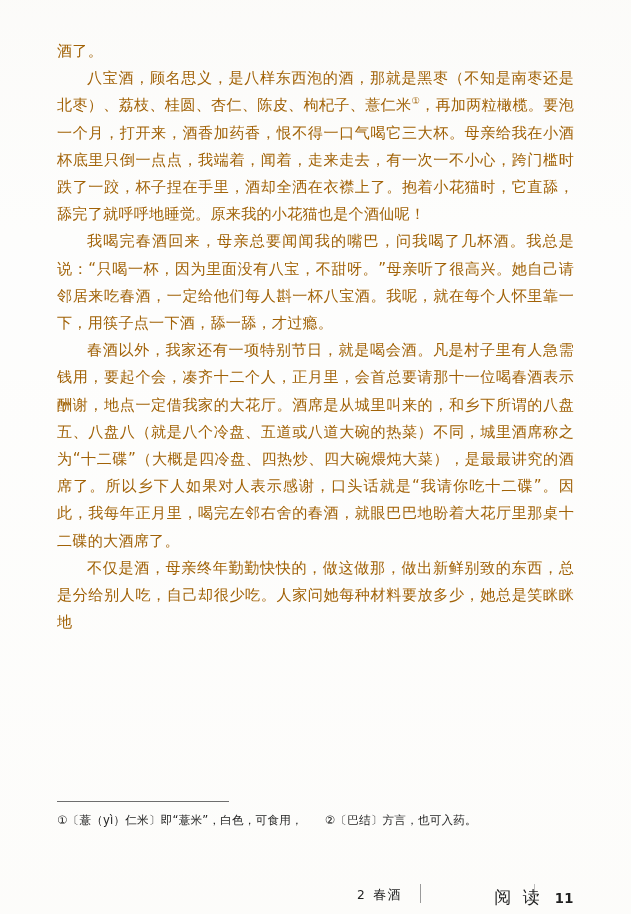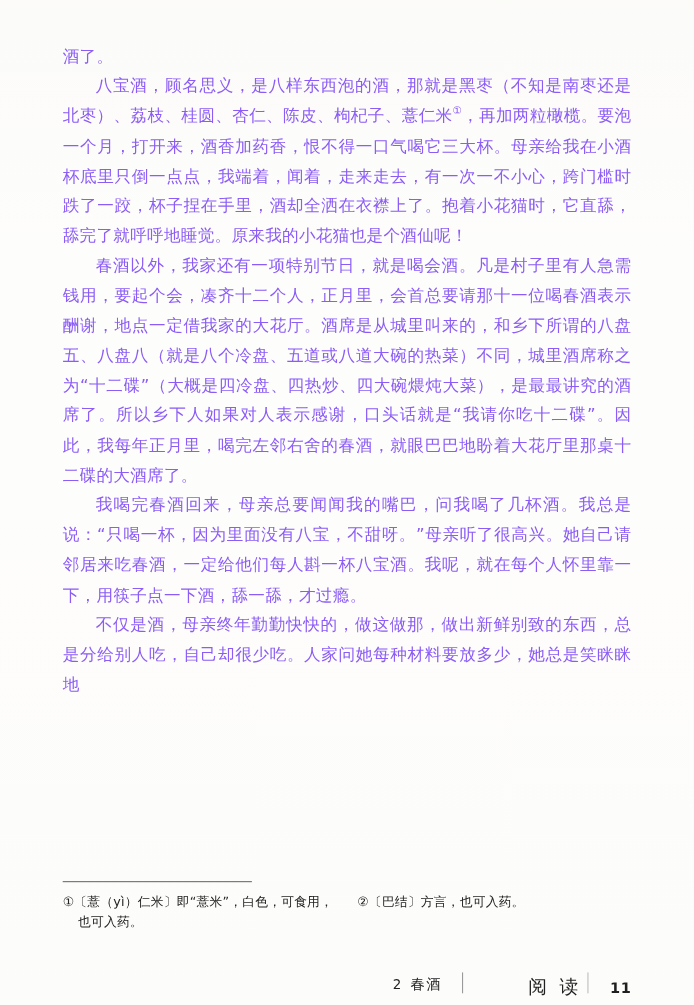--- a/index.html
+++ b/index.html
@@ -44,21 +44,21 @@
     width: 517px;
   }
 
   .para {
     margin: 0;
     font-size: 15.1px;
     line-height: 27.2px;
     text-align: justify;
     text-justify: inter-character;
     letter-spacing: 0.25px;
-    color: #8b5cf6;
+    color: #a16207;
     text-indent: 0;
   }
   .para.indent {
     text-indent: 30px;
   }
 
   .fn-ref {
     font-size: 9.5px;
     vertical-align: super;
     line-height: 0;
@@ -160,52 +160,50 @@
     right: 39px;
     top: 0px;
     width: 0;
     height: 19px;
     border-left: 1px solid #bdbdbd;
   }
   .footer-pageno {
     font-size: 13.2px;
     letter-spacing: 0.5px;
     font-weight: 600;
-    margin-left: 14px;
   }
 </style>
 </head>
 <body>
 
 <div class="page">
 
   <div class="paper-tint"></div>
 
   <div class="text-column">
 
     <p class="para">酒了。</p>
 
     <p class="para indent"><span>八宝酒，顾名思义，是八样东西泡的酒，那就是黑枣（不知是南枣还是北枣）、荔枝、桂圆、杏仁、陈皮、枸杞子、薏仁米</span><span class="fn-ref">①</span><span>，再加两粒橄榄。要泡一个月，打开来，酒香加药香，恨不得一口气喝它三大杯。母亲给我在小酒杯底里只倒一点点，我端着，闻着，走来走去，有一次一不小心，跨门槛时跌了一跤，杯子捏在手里，酒却全洒在衣襟上了。抱着小花猫时，它直舔，舔完了就呼呼地睡觉。原来我的小花猫也是个酒仙呢！</span></p>
 
+    <p class="para indent">我喝完春酒回来，母亲总要闻闻我的嘴巴，问我喝了几杯酒。我总是说：“只喝一杯，因为里面没有八宝，不甜呀。”母亲听了很高兴。她自己请邻居来吃春酒，一定给他们每人斟一杯八宝酒。我呢，就在每个人怀里靠一下，用筷子点一下酒，舔一舔，才过瘾。</p>
+
     <p class="para indent">春酒以外，我家还有一项特别节日，就是喝会酒。凡是村子里有人急需钱用，要起个会，凑齐十二个人，正月里，会首总要请那十一位喝春酒表示酬谢，地点一定借我家的大花厅。酒席是从城里叫来的，和乡下所谓的八盘五、八盘八（就是八个冷盘、五道或八道大碗的热菜）不同，城里酒席称之为“十二碟”（大概是四冷盘、四热炒、四大碗煨炖大菜），是最最讲究的酒席了。所以乡下人如果对人表示感谢，口头话就是“我请你吃十二碟”。因此，我每年正月里，喝完左邻右舍的春酒，就眼巴巴地盼着大花厅里那桌十二碟的大酒席了。</p>
-
-    <p class="para indent">我喝完春酒回来，母亲总要闻闻我的嘴巴，问我喝了几杯酒。我总是说：“只喝一杯，因为里面没有八宝，不甜呀。”母亲听了很高兴。她自己请邻居来吃春酒，一定给他们每人斟一杯八宝酒。我呢，就在每个人怀里靠一下，用筷子点一下酒，舔一舔，才过瘾。</p>
 
 
 
     <p class="para indent">不仅是酒，母亲终年勤勤快快的，做这做那，做出新鲜别致的东西，总是分给别人吃，自己却很少吃。人家问她每种材料要放多少，她总是笑眯眯地</p>
 
   </div>
 
   <div class="footnote-area">
     <div class="footnote-rule"></div>
 
     <div class="footnote-row"><span class="footnote-item">①〔薏（yì）仁米〕即“薏米”，白色，可食用，</span><span class="footnote-gap"></span><span class="footnote-item">②〔巴结〕方言，也可入药。</span></div>
 
-    <div class="footnote-cont">也可入药。</div>
   </div>
 
   <div class="footer">
     <div class="footer-inner">
 
       <div class="footer-left">
         <span class="footer-lesson-no">2</span>
         <span class="footer-lesson-title">春酒</span>
       </div>
 

